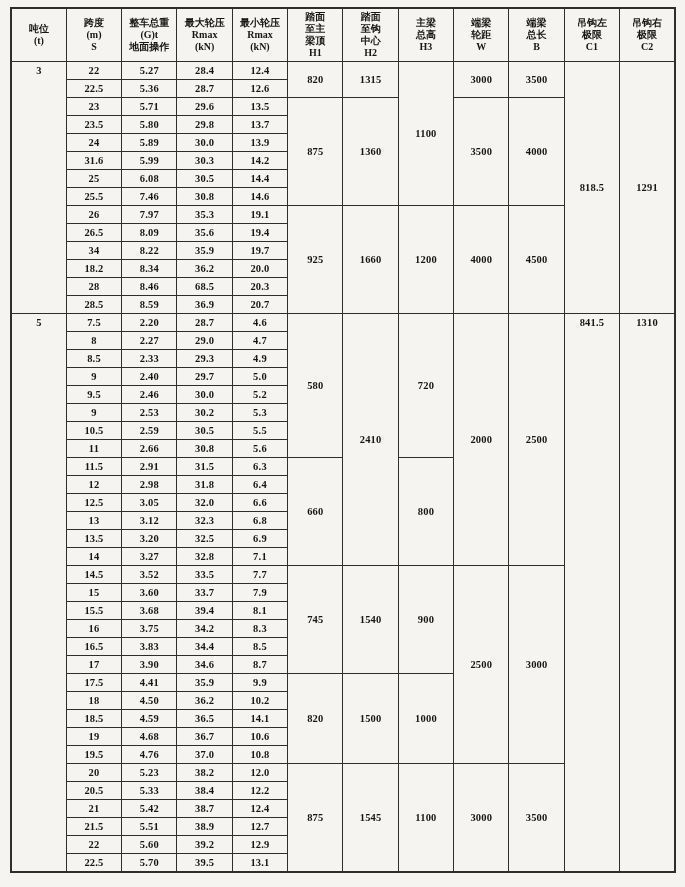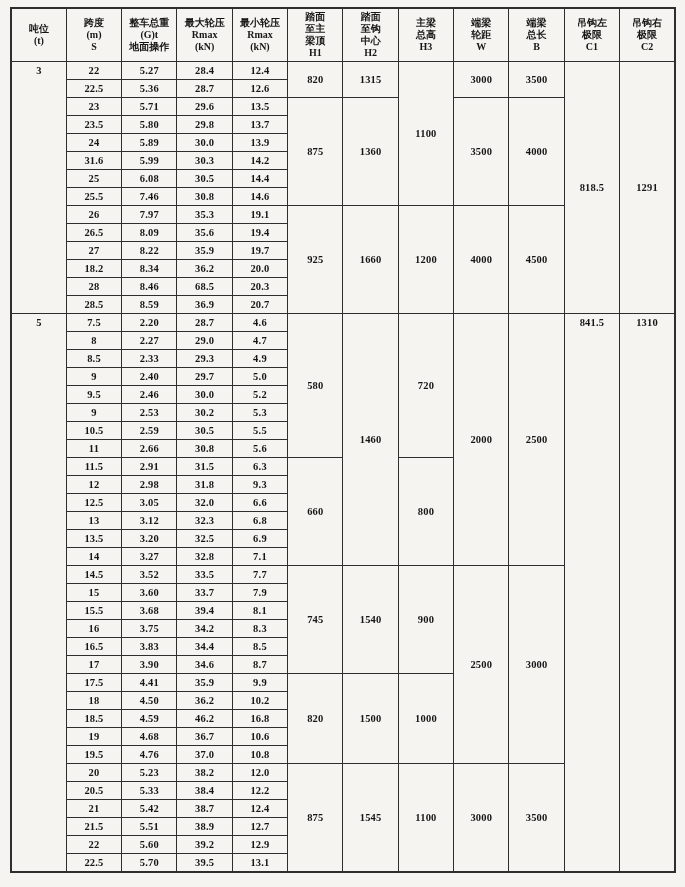--- a/index.html
+++ b/index.html
@@ -189,21 +189,21 @@
           <td rowspan="6">4000</td>
           <td rowspan="6">4500</td>
         </tr>
         <tr>
           <td>26.5</td>
           <td>8.09</td>
           <td>35.6</td>
           <td>19.4</td>
         </tr>
         <tr>
-          <td>27</td>
+          <td>34</td>
           <td>8.22</td>
           <td>35.9</td>
           <td>19.7</td>
         </tr>
         <tr>
           <td>18.2</td>
           <td>8.34</td>
           <td>36.2</td>
           <td>20.0</td>
         </tr>
@@ -219,21 +219,21 @@
           <td>36.9</td>
           <td>20.7</td>
         </tr>
         <tr>
           <td rowspan="31" class="valign-top">5</td>
           <td>7.5</td>
           <td>2.20</td>
           <td>28.7</td>
           <td>4.6</td>
           <td rowspan="8">580</td>
-          <td rowspan="14">1460</td>
+          <td rowspan="14">2410</td>
           <td rowspan="8">720</td>
           <td rowspan="14">2000</td>
           <td rowspan="14">2500</td>
           <td rowspan="31" class="valign-top">841.5</td>
           <td rowspan="31" class="valign-top">1310</td>
         </tr>
         <tr>
           <td>8</td>
           <td>2.27</td>
           <td>29.0</td>
@@ -280,21 +280,21 @@
           <td>2.91</td>
           <td>31.5</td>
           <td>6.3</td>
           <td rowspan="6">660</td>
           <td rowspan="6">800</td>
         </tr>
         <tr>
           <td>12</td>
           <td>2.98</td>
           <td>31.8</td>
-          <td>9.3</td>
+          <td>6.4</td>
         </tr>
         <tr>
           <td>12.5</td>
           <td>3.05</td>
           <td>32.0</td>
           <td>6.6</td>
         </tr>
         <tr>
           <td>13</td>
           <td>3.12</td>
@@ -365,22 +365,22 @@
         </tr>
         <tr>
           <td>18</td>
           <td>4.50</td>
           <td>36.2</td>
           <td>10.2</td>
         </tr>
         <tr>
           <td>18.5</td>
           <td>4.59</td>
-          <td>46.2</td>
-          <td>16.8</td>
+          <td>36.5</td>
+          <td>14.1</td>
         </tr>
         <tr>
           <td>19</td>
           <td>4.68</td>
           <td>36.7</td>
           <td>10.6</td>
         </tr>
         <tr>
           <td>19.5</td>
           <td>4.76</td>

